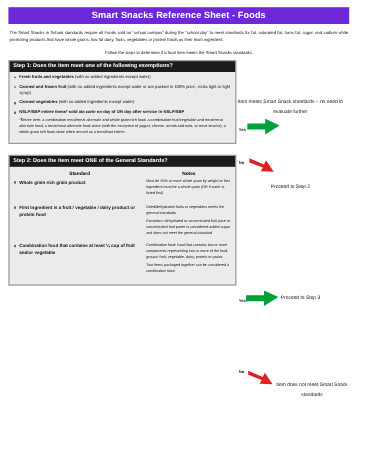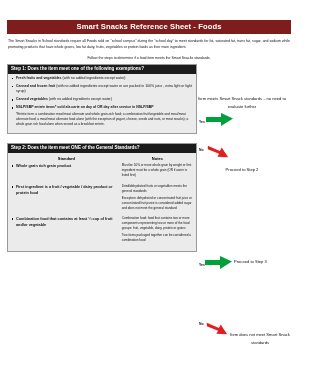--- a/index.html
+++ b/index.html
@@ -16,22 +16,22 @@
   }
   .page {
     position: relative;
     width: 298px;
     height: 386px;
     box-sizing: border-box;
     padding: 0 7px;
   }
   
   .title-bar {
-    margin-top: 20px;
-    background: #7f1d1d;
+    margin-top: 6px;
+    background: #6d28d9;
     color: #ffffff;
     text-align: center;
     font-weight: bold;
     font-size: 7.6px;
     letter-spacing: 0.1px;
     padding: 3.2px 0 3.4px 0;
     line-height: 1;
   }
   
   .intro {

